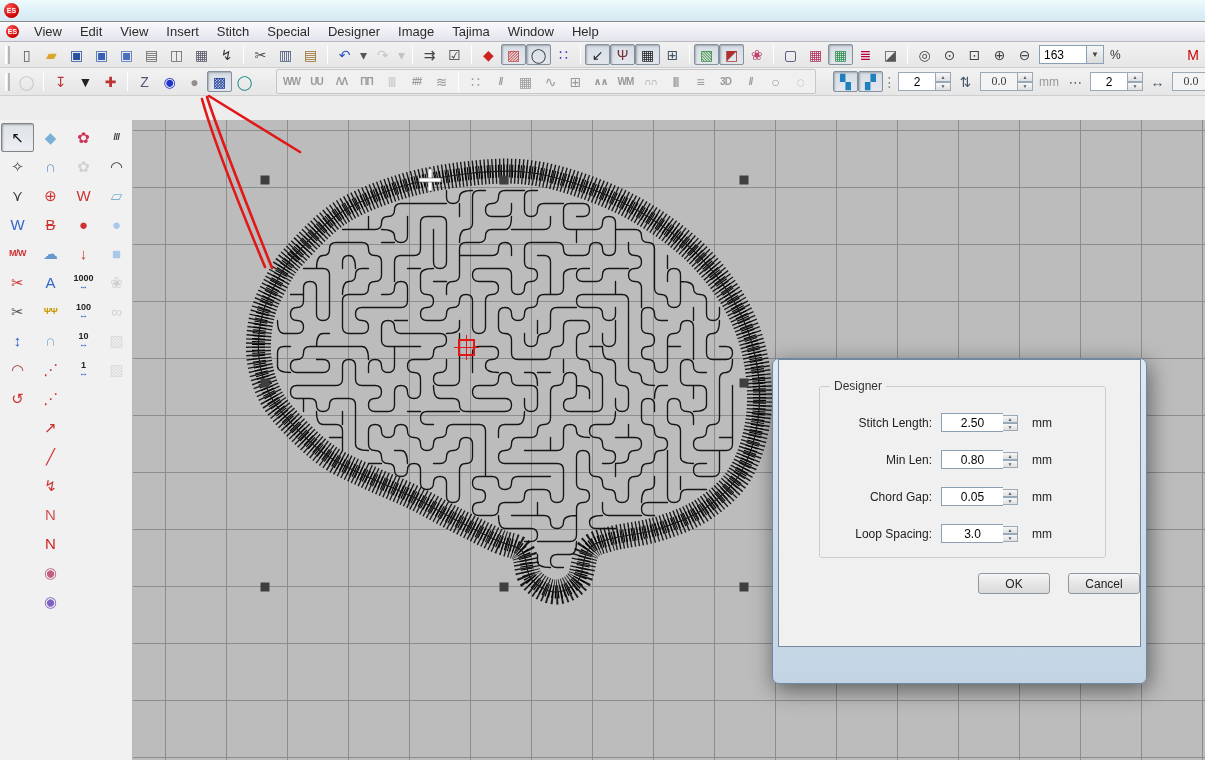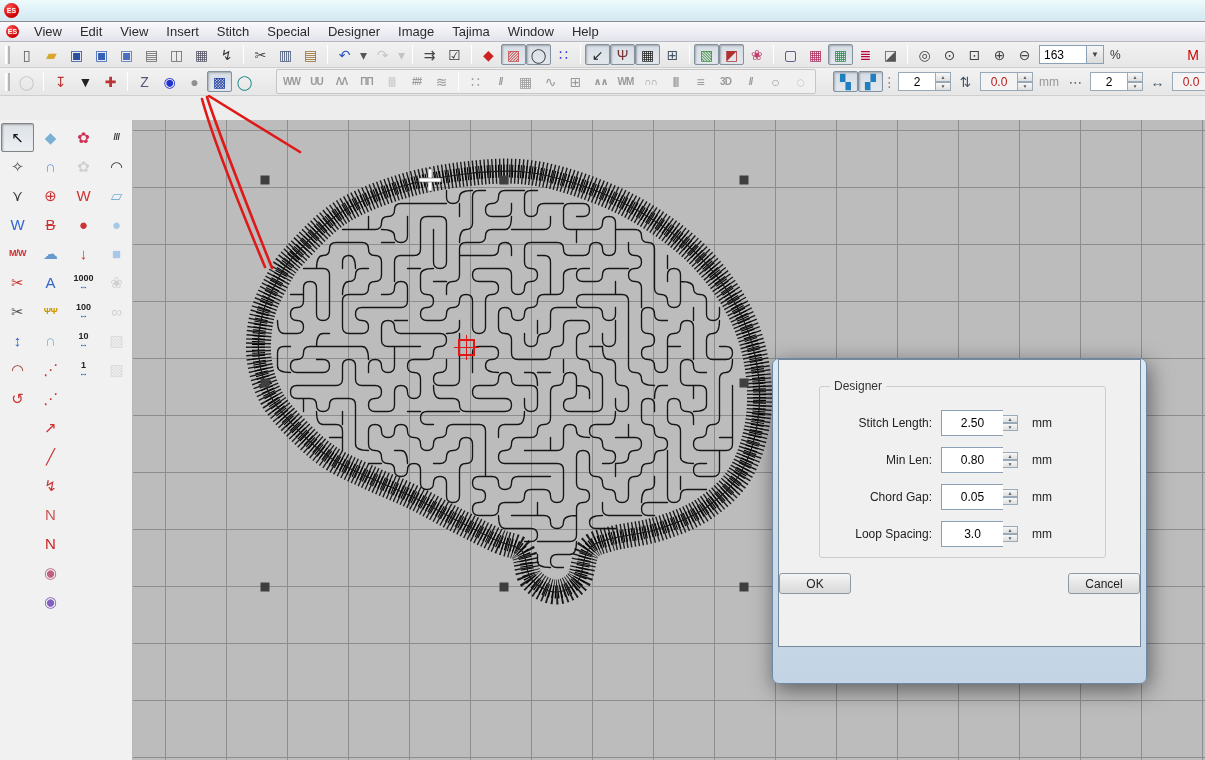--- a/index.html
+++ b/index.html
@@ -32,21 +32,21 @@
   .tbsep { width:1px; height:19px; background:#b5b5b5; border-right:1px solid #fff; margin:0 4px; flex:0 0 auto; }
   .tbgap { flex:0 0 auto; }
   .tbgroup { display:flex; align-items:center; border:1px solid #c6c6c6; background:#f0f0f0; border-radius:2px; padding:1px 2px; margin:0 3px; }
   .combo { display:flex; align-items:center; flex:0 0 auto; margin:0 2px; }
   .combo input { width:48px; height:19px; border:1px solid #8ba0b5; font-size:12px; padding:0 4px; font-family:inherit; }
   .combo .drop { width:17px; height:19px; border:1px solid #8ba0b5; border-left:none; background:linear-gradient(180deg,#f6f6f6,#dcdcdc);
     font-size:8px; color:#444; display:flex; align-items:center; justify-content:center; }
   .tblabel { font-size:12px; margin:0 4px; flex:0 0 auto; }
   .spinbox { display:flex; align-items:stretch; height:19px; flex:0 0 auto; margin:0 2px; }
   .spinbox input { width:38px; border:1px solid #9aa9b8; font-size:12px; text-align:center; font-family:inherit; background:#fff; }
-  .spinbox.disabled input { color:#b91c1c; background:#f4f4f4; }
+  .spinbox.disabled input { color:#404040; background:#f4f4f4;font-family:Liberation Serif, serif; }
   .updown { width:15px; display:flex; flex-direction:column; }
   .updown span { flex:1; border:1px solid #9aa9b8; border-left:none; background:linear-gradient(180deg,#f7f7f7,#dfdfdf);
     font-size:5px; color:#57616c; display:flex; align-items:center; justify-content:center; }
 
   
   #toolbox { position:absolute; left:0; top:120px; bottom:0; width:133px; background:#f1f1f1; border-right:1px solid #b8b8b8;
     display:grid; grid-template-columns:repeat(4,33px); grid-auto-rows:29px; padding:3px 0 0 1px; }
   .tool { display:flex; align-items:center; justify-content:center; font-size:15px; line-height:1;
     border:1px solid transparent; border-radius:2px; cursor:default; }
   .tool.pressed { background:linear-gradient(180deg,#dde2e8,#eceff2); border-color:#848484; box-shadow:inset 1px 1px 2px rgba(0,0,0,.28); }
@@ -74,26 +74,26 @@
   .dlg-title { height:27px; display:flex; align-items:center; padding-left:8px; position:relative; }
   .dlg-title-text { font-size:13px; color:#1d1d1d; }
   .dlg-close { position:absolute; right:5px; top:4px; width:38px; height:19px; border:1px solid #94a3b4; border-radius:3px;
     background:linear-gradient(180deg,#fdfdfe,#dfe6ee 55%,#cfd9e4); display:flex; align-items:center; justify-content:center;
     font-size:10px; font-weight:bold; color:#75808f; cursor:default; }
   .dlg-client { background:#f0f0f0; border:1px solid #75889c; height:288px; position:relative; }
   .groupbox { margin:26px 34px 0 40px; height:172px; border:1px solid #cdcdcd; border-radius:3px; position:relative; padding-top:26px; }
   .groupbox legend { position:absolute; top:-8px; left:10px; background:#f0f0f0; padding:0 4px; font-size:12px; color:#333; }
   .frow { display:flex; align-items:center; height:19px; margin:0 0 18px 0; }
   .frow .flabel { flex:0 0 112px; text-align:right; margin-right:9px; color:#222; }
-  .frow input { width:62px; height:26px; border:1px solid #8ba0b5; border-right:none; font-size:12px; text-align:center; font-family:inherit; background:#fff; }
+  .frow input { width:62px; height:19px; border:1px solid #8ba0b5; border-right:none; font-size:12px; text-align:center; font-family:inherit; background:#fff; }
   .frow .unit { margin-left:14px; color:#222; }
   .chkrow { margin-top:21px; display:flex; align-items:center; justify-content:center; transform:translateX(-18px); }
   .chk { width:14px; height:14px; border:1px solid #8b9bab; background:linear-gradient(180deg,#fff,#f0f4f8); margin-left:6px;
     display:flex; align-items:center; justify-content:center; font-size:11px; color:#2e66c9; font-weight:bold; }
-  .btnrow { margin-top:15px; display:flex; justify-content:space-between; gap:36px; }
+  .btnrow { margin-top:15px; display:flex; justify-content:flex-end; gap:18px;margin-left:36px; }
   .btn { width:72px; height:21px; border:1px solid #8e98a3; border-radius:3px;
     background:linear-gradient(180deg,#f6f6f6,#e7e7e7 45%,#d9d9d9); font-size:12px; color:#222;
     display:flex; align-items:center; justify-content:center; cursor:default; }
 </style>
 </head>
 <body>
 
 <div class="titlebar">
   <div class="es-logo">ES</div>
 </div>

